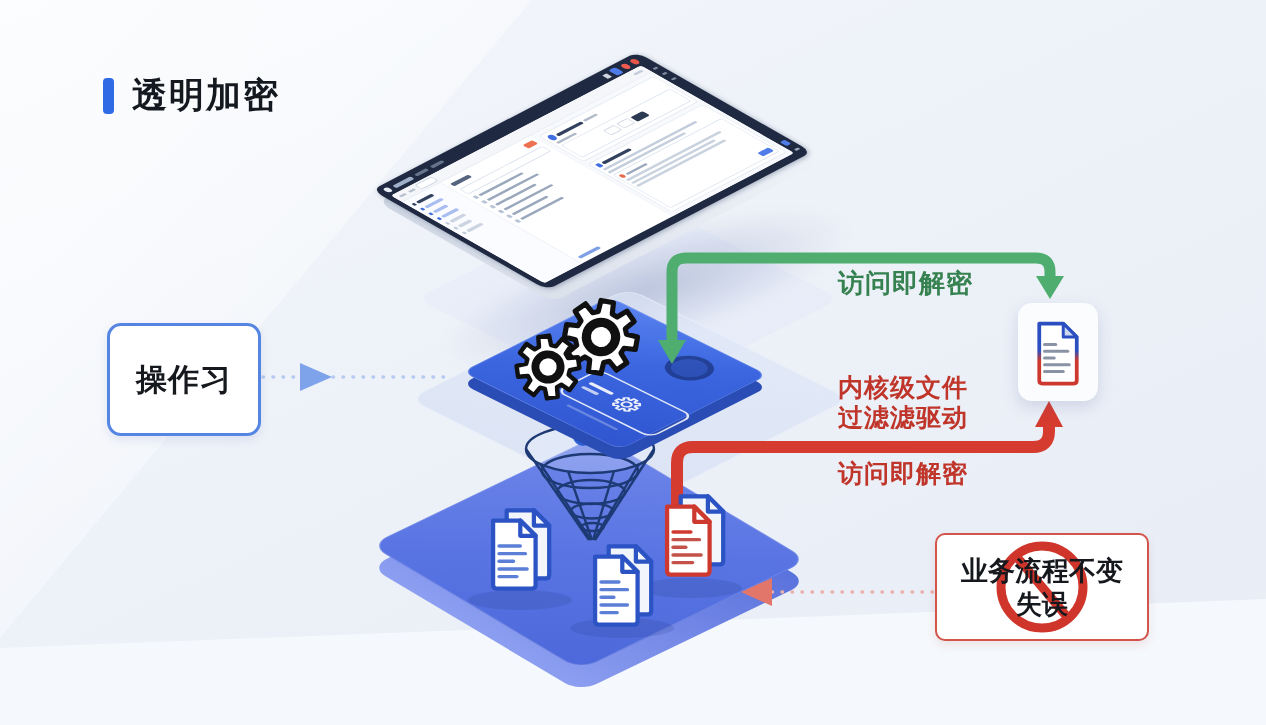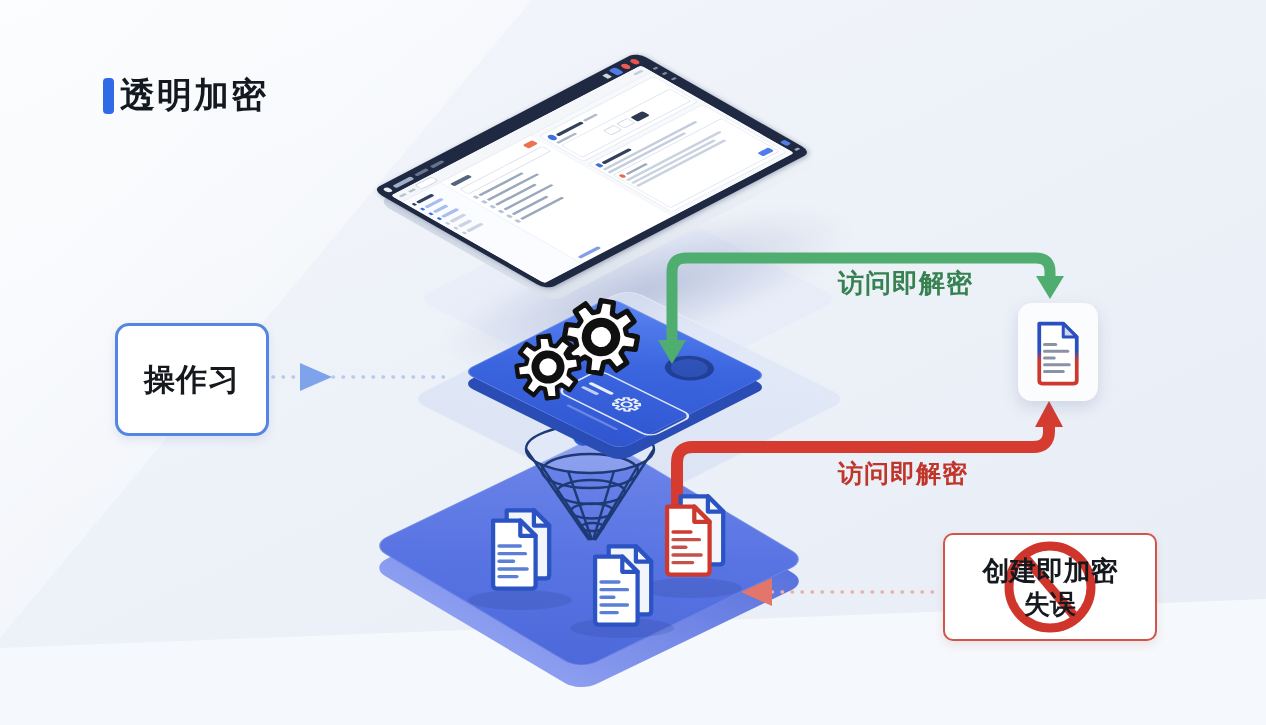--- a/index.html
+++ b/index.html
@@ -7,21 +7,21 @@
          font-family:"Liberation Sans","DejaVu Sans",sans-serif;
          background:linear-gradient(155deg,#f4f7fc 0%,#edf1f8 45%,#e8edf6 100%);}
   .abs{position:absolute;}
   
   .bg-wedge-tl{left:0;top:0;width:100%;height:100%;
     background:linear-gradient(135deg,rgba(255,255,255,.75),rgba(255,255,255,0) 60%);
     clip-path:polygon(0 0,42% 0,0 88%);z-index:1;}
   .bg-strip-bottom{left:0;bottom:0;width:100%;height:140px;background:#f5f8fc;
     clip-path:polygon(0 45%,100% 10%,100% 100%,0 100%);z-index:1;}
   
-  .title-wrap{left:103px;top:72px;display:flex;align-items:center;gap:6px;z-index:60;}
+  .title-wrap{left:103px;top:72px;display:flex;align-items:center;gap:18px;z-index:60;}
   .title-bar{width:11px;height:36px;border-radius:4px;background:#2e6be5;}
   .title-text{font-size:35px;font-weight:800;color:#14181f;letter-spacing:2px;}
   
   .glass{border-radius:16px;transform-origin:0 0;}
   .glass-upper{left:0;top:0;width:240px;height:240px;z-index:8;
     transform:matrix(0.889,0.444,-0.878,0.444,627,192);
     background:rgba(226,233,248,.45);}
   .glass-mid{left:0;top:0;width:250px;height:250px;z-index:12;
     transform:matrix(0.889,0.444,-0.878,0.444,628,288);
     background:linear-gradient(160deg,rgba(222,230,247,.65),rgba(206,217,242,.55));
@@ -63,21 +63,21 @@
     transform:matrix(0.898,0.443,-0.841,0.426,610,297);transform-origin:0 0;
     background:linear-gradient(140deg,#5c85f0 0%,#3b66e0 45%,#2f55cf 100%);
     box-shadow:inset 0 0 0 1px rgba(255,255,255,.22);}
   .plate-hole{left:104px;top:18px;width:30px;height:30px;border-radius:50%;
     border:5px solid rgba(18,38,100,.40);background:rgba(14,32,90,.30);}
   .plate-card{left:74px;top:92px;width:106px;height:52px;border:2.5px solid rgba(255,255,255,.85);
     border-radius:10px;display:flex;align-items:center;gap:6px;padding:4px 8px;box-sizing:border-box;}
   .wdash{background:rgba(255,255,255,.6);height:3px;border-radius:2px;}
   
   .callout{background:#ffffff;display:flex;flex-direction:column;align-items:center;
-    justify-content:center;z-index:55;margin-left:8px;}
+    justify-content:center;z-index:55;}
   .callout-left{left:107px;top:323px;width:148px;height:107px;border:3px solid #5585e2;
     border-radius:14px;box-shadow:0 4px 10px rgba(70,100,170,.12);}
   .callout-left .line{font-size:31px;font-weight:700;color:#15181d;line-height:42px;letter-spacing:1px;}
   .callout-right{left:935px;top:533px;width:210px;height:104px;border:2.5px solid #d2544b;
     border-radius:10px;box-shadow:0 4px 10px rgba(170,70,60,.12);}
   .callout-right .line1{font-size:27px;font-weight:700;color:#15181d;line-height:34px;position:relative;z-index:2;}
   .callout-right .line2{font-size:26px;font-weight:700;color:#15181d;line-height:32px;position:relative;z-index:2;}
   
   .flabel{z-index:55;font-weight:700;letter-spacing:1px;}
   .green-text{color:#35814f;}
@@ -376,28 +376,30 @@
   </svg>
 
   <svg class="abs overlay" width="1266" height="725" viewBox="0 0 1266 725" style="z-index:44;">
     <line x1="263" y1="377" x2="452" y2="377" stroke="#b6c9f0" stroke-width="3.5" stroke-linecap="round" stroke-dasharray="0.5 9.5"></line>
     <polygon points="300,363 300,391 332,377" fill="#7fa3ea"></polygon>
     <line x1="762" y1="592" x2="933" y2="592" stroke="#eab0a9" stroke-width="3.5" stroke-linecap="round" stroke-dasharray="0.5 9.5"></line>
     <polygon points="772,578 772,606 741,592" fill="#e2766b"></polygon>
   </svg>
 
   <div class="abs flabel green-text" style="left:838px;top:266px;font-size:26px;">访问即解密</div>
+  <div class="abs flabel red-text" style="left:838px;top:371px;font-size:25px;">内核级文件</div>
+  <div class="abs flabel red-text" style="left:838px;top:401px;font-size:25px;">过滤滤驱动</div>
   <div class="abs flabel red-text" style="left:838px;top:457px;font-size:25px;">访问即解密</div>
 
   <div class="abs callout callout-left">
     <div class="line">操作习</div>
   </div>
 
   <div class="abs callout callout-right">
     <svg class="abs" style="left:50%;top:50%;transform:translate(-50%,-50%);z-index:1;" width="100" height="100" viewBox="0 0 100 100">
       <circle cx="50" cy="50" r="41" fill="none" stroke="#d0352b" stroke-width="9"></circle>
       <line x1="24" y1="19" x2="76" y2="81" stroke="#d0352b" stroke-width="9"></line>
     </svg>
-    <div class="line1">创建即加密</div>
+    <div class="line1">业务流程不变</div>
     <div class="line2">失误</div>
   </div>
 
 </div>
 
 </body></html>

